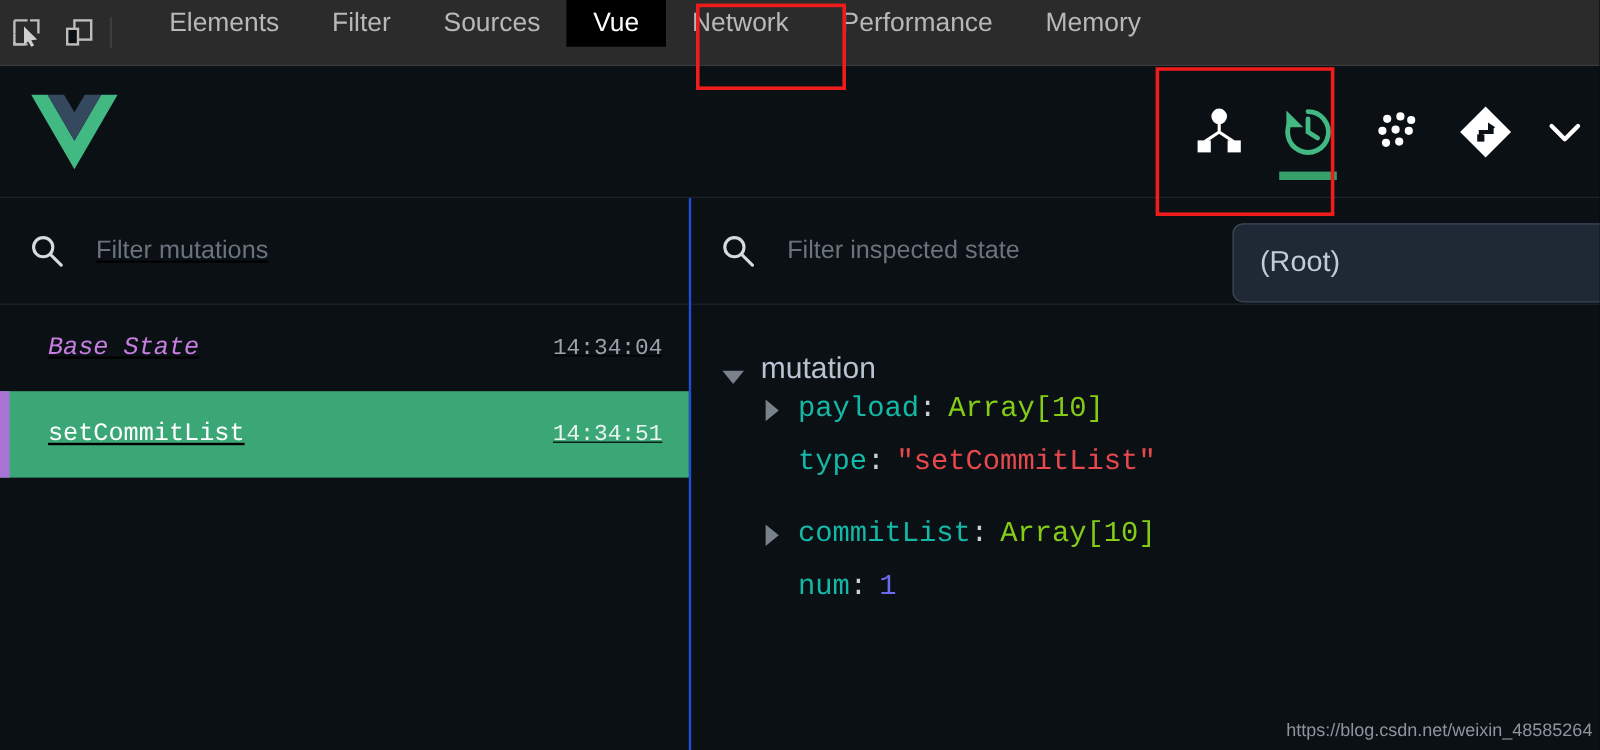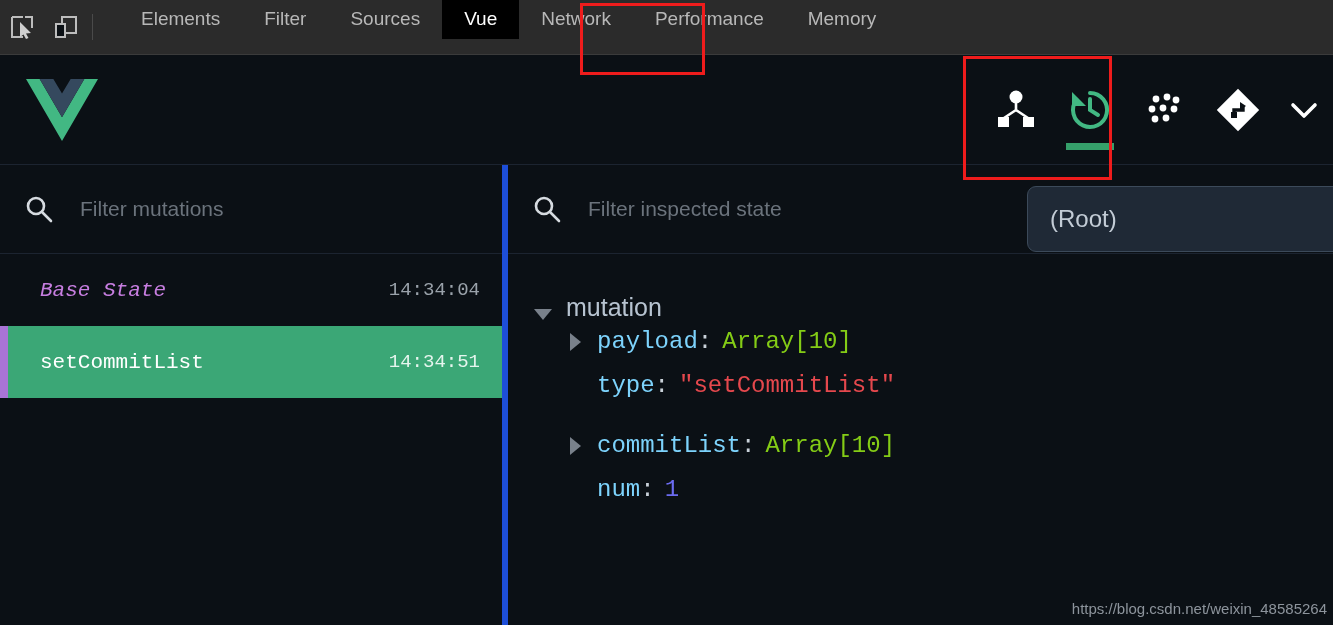--- a/index.html
+++ b/index.html
@@ -37,21 +37,21 @@
   }
   .dt-tabs {
     display: flex; align-items: stretch;
     height: 55px;
     margin-left: 18px;
   }
   .dt-tab {
     display: flex; align-items: center; justify-content: center;
     padding: 0 22px;
     color: #b8b8b8;
-    font-size: 19px;
+    font-size: 22px;
     font-family: "Liberation Sans", sans-serif;
     white-space: nowrap;
     height: 39px;
     box-sizing: border-box;
   }
   .dt-tab.active {
     background: #000000;
     color: #ffffff;
   }
 
@@ -108,25 +108,26 @@
   .vue-action.chevron { width: 58px; }
 
   
   .vue-body {
     position: relative;
     width: 1333px;
     height: 460px;
     display: flex;
   }
   .col-left {
-    width: 508px;
+    width: 576px;
     height: 460px;
-    border-right: 6px solid #1d4ed8;
-    box-sizing: border-box;
-    position: relative;
+    border-right: 2px solid #1d4ed8;
+    box-sizing: border-box;
+    position: relative;
+    text-decoration: underline;
   }
   .col-right {
     flex: 1 1 auto;
     height: 460px;
     position: relative;
   }
 
   .filter-bar {
     height: 89px;
     display: flex; align-items: center;
@@ -201,21 +202,21 @@
     font-size: 25px;
   }
   .insp-row {
     display: flex; align-items: center;
     height: 44px;
     padding-left: 36px;
   }
   .insp-row .spacer-tri { width: 0; height: 0; margin-right: 16px; flex: 0 0 auto;
     border-top: 9px solid transparent; border-bottom: 9px solid transparent;
     border-left: 11px solid transparent; }
-  .k { color: #7dd3fc; }
+  .k { color: #14b8a6; }
   .colon { color: #c9d1d9; margin-right: 10px; }
   .v-gray { color: #84cc16; }
   .v-string { color: #e5484d; }
   .v-number { color: #6b6bf0; }
 
   
   .root-select {
     position: absolute;
     left: 1027px; top: 186px;
     width: 330px; height: 66px;

